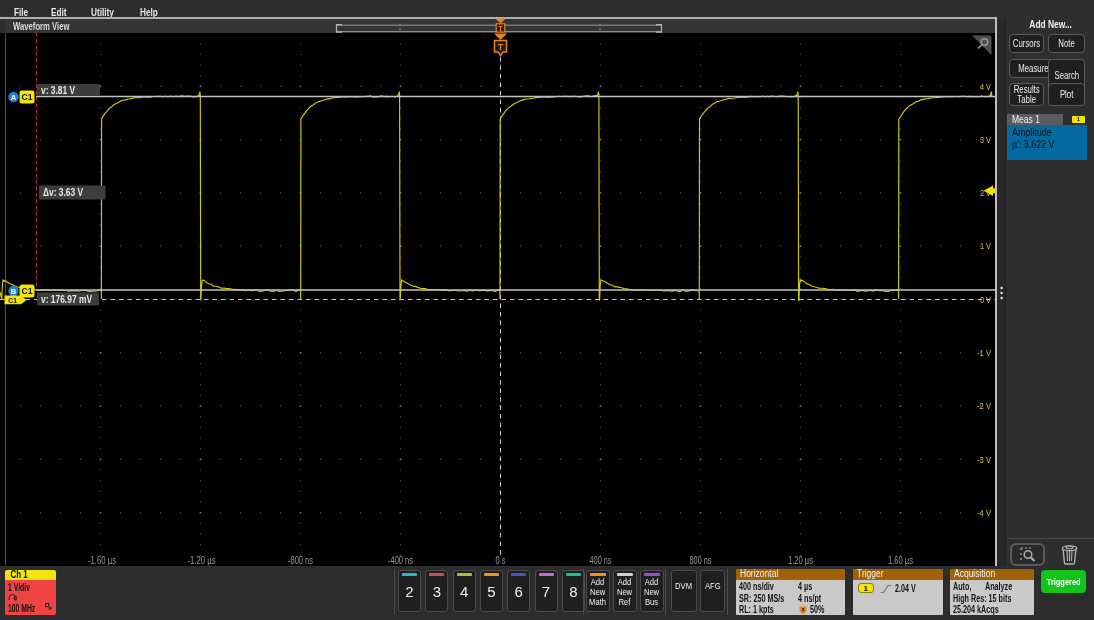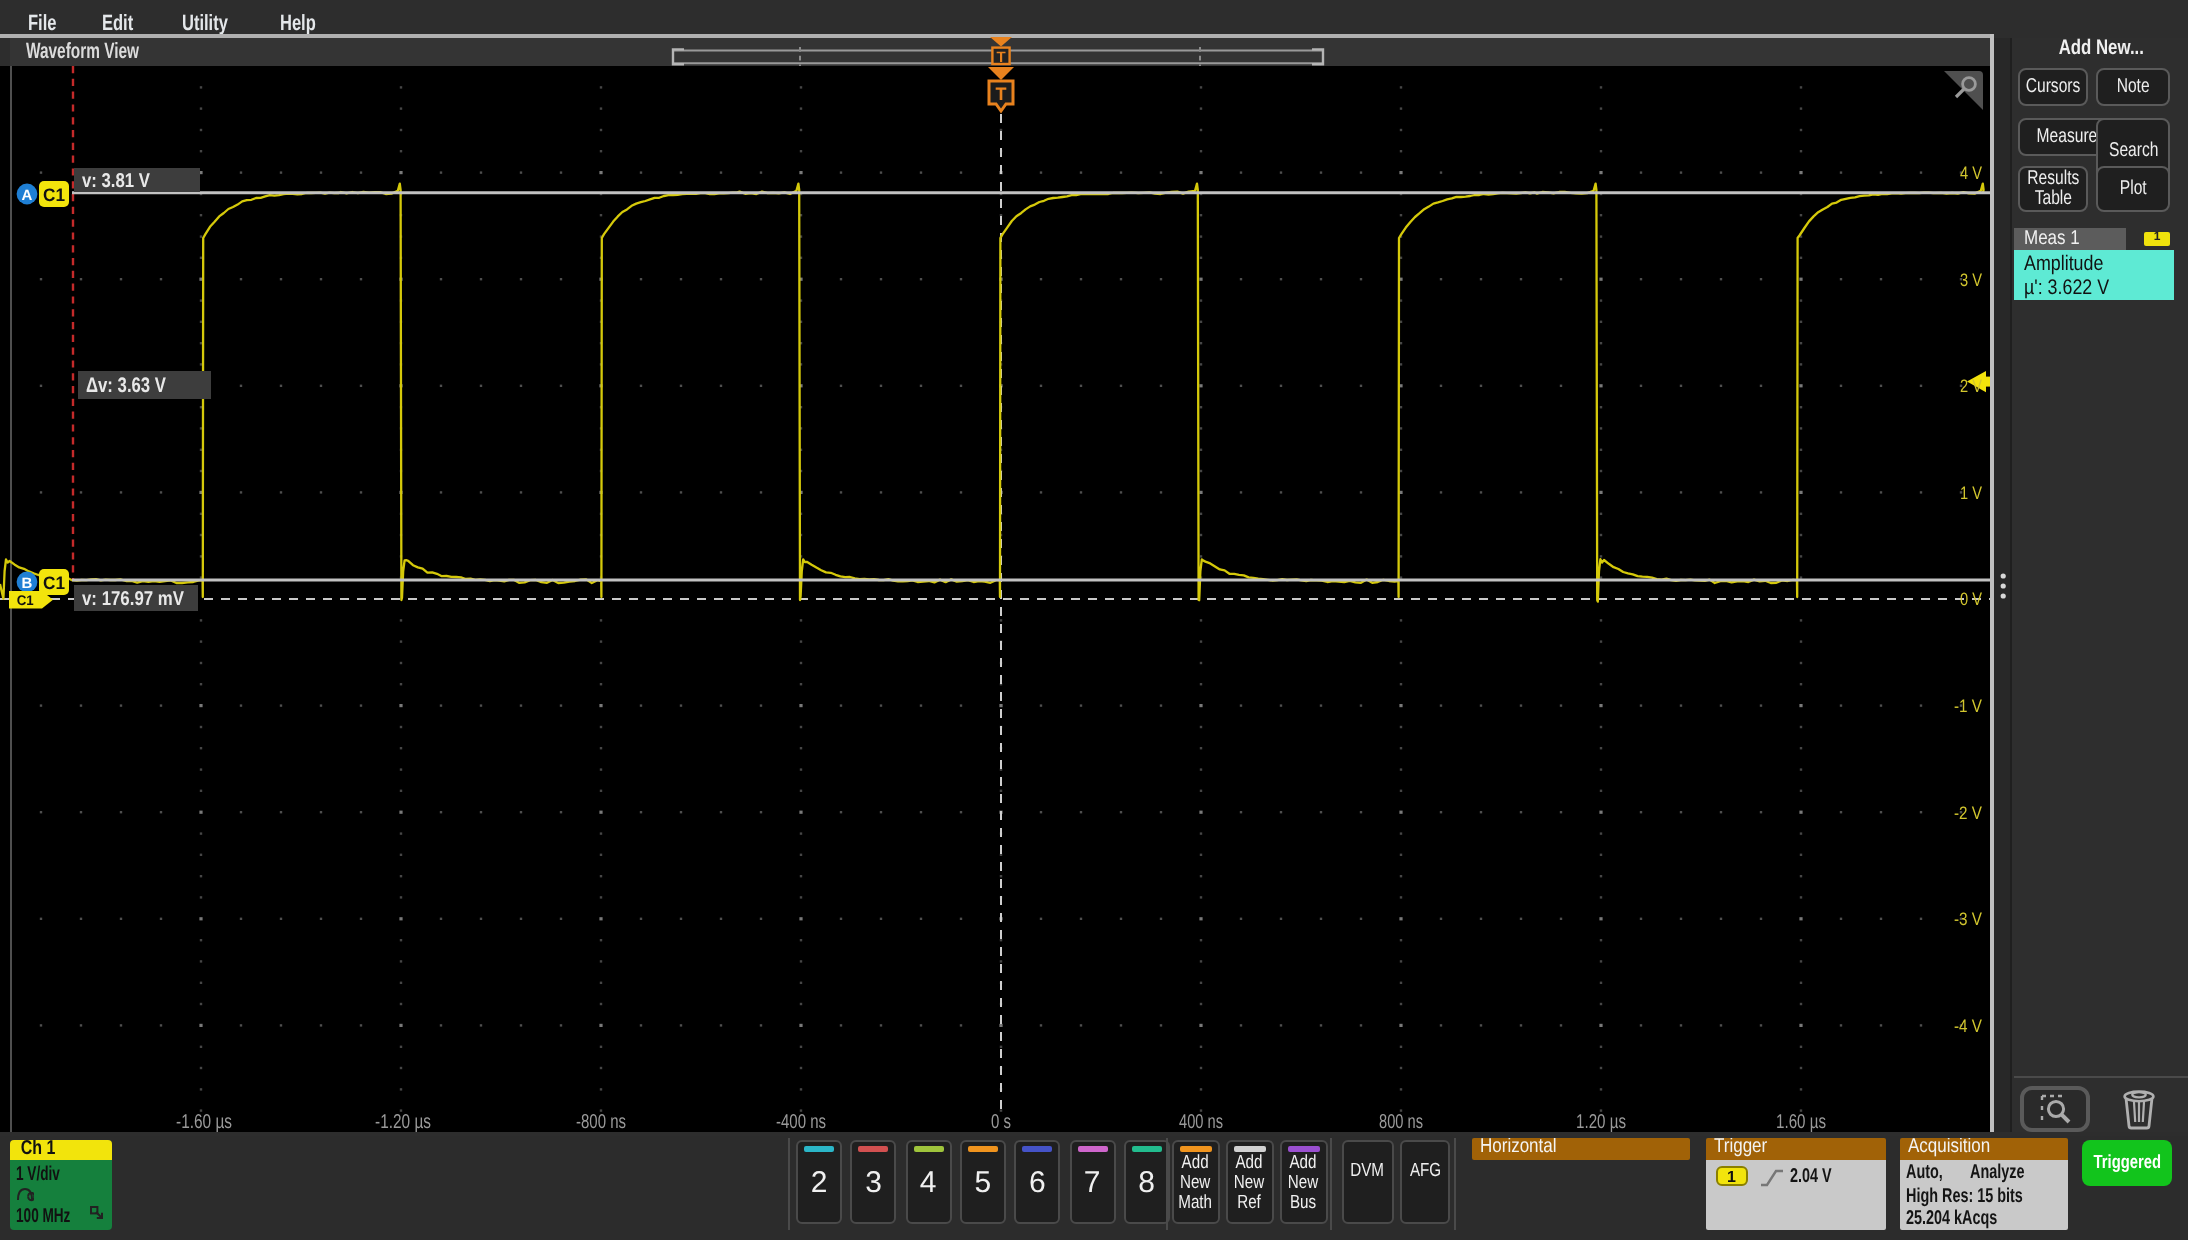--- a/index.html
+++ b/index.html
@@ -8,28 +8,28 @@
 .menu span{position:absolute;top:3px}
 .sep{left:0;top:17px;width:997px;height:2px;background:#b0b0b0}
 .wvbar{left:5px;top:19px;width:990px;height:14px;background:#343434;color:#dcdcdc;font-size:11px;font-weight:bold}
 .plot{left:0;top:33px;width:995px;height:533px;background:#000}
 .sidecol{left:997px;top:19px;width:97px;height:547px;background:#282828}
 .panel{left:1005px;top:19px;width:89px;height:547px;background:#2e2e2e;border-left:1.5px solid #1f1f1f}
 .addnew{left:1007px;top:18px;width:87px;text-align:center;color:#f0f0f0;font-size:10.5px;font-weight:bold}
 .btn{position:absolute;background:#1f1f1f;border:1px solid #5a5a5a;border-radius:4px;color:#eee;font-size:10px;display:flex;align-items:center;justify-content:center;text-align:center;line-height:10px}
 .btn b{font-weight:normal;display:inline-block;transform:scaleX(.78);transform-origin:50% 50%;white-space:nowrap}
 .meashdr{left:1007px;top:114px;width:56px;height:11px;background:#5c5c5c;color:#f0f0f0;font-size:10px}
-.measbody{left:1007px;top:125px;width:80px;height:25px;background:#5eead4;color:#111;font-size:10.5px;line-height:12px}
+.measbody{left:1007px;top:125px;width:80px;height:35px;background:#0369a1;color:#111;font-size:10.5px;line-height:12px}
 .measbody i,.meashdr i{font-style:normal;position:absolute;left:5px;transform:scaleX(.85);transform-origin:0 0;white-space:nowrap}
 .measbadge{left:1072px;top:116px;width:13px;height:7px;background:#f0e20c;border-radius:1px;font-size:6px;color:#222;text-align:center;line-height:7px;font-weight:bold}
 .divline{left:1007px;top:538px;width:87px;height:1px;background:#4a4a4a}
 .bottom{left:0;top:568.2px;width:1094px;height:51.8px;background:#2c2c2c}
 .chbox{position:absolute;left:5px;top:2px;width:51px;height:45px;border-radius:2px;overflow:hidden}
 .chbox .hd{background:#f2e40c;color:#111;font-size:10px;font-weight:bold;height:10px;line-height:10px}
-.chbox .bd{background:#15803d;color:#111;font-size:10px;height:35px;line-height:11.5px;position:relative}
+.chbox .bd{background:#ef4444;color:#111;font-size:10px;height:35px;line-height:11.5px;position:relative}
 .chbox i{font-style:normal;font-weight:bold;position:absolute;left:3px;transform:scaleX(.68);transform-origin:0 0;white-space:nowrap}
 .cbtn{position:absolute;top:2px;width:23px;height:42px;background:#1f1f1f;border:1px solid #4a4a4a;border-radius:3px;color:#f0f0f0;font-size:15px;text-align:center;line-height:42px}
 .strip{position:absolute;top:2px;left:3px;right:3px;height:2.5px;border-radius:1px}
 .addbtn{position:absolute;top:2px;width:24px;height:42px;background:#1f1f1f;border:1px solid #4a4a4a;border-radius:3px;color:#f0f0f0;font-size:9.5px;text-align:center;line-height:9.8px;padding-top:6px}
 .addbtn b{font-weight:normal;display:inline-block;transform:scaleX(.8);transform-origin:50% 50%}
 .vsep{position:absolute;top:1px;width:1px;height:46px;background:#4a4a4a}
 .infopanel{position:absolute;top:1px;border-radius:1px;overflow:hidden}
 .infopanel .ph{background:#a16207;color:#f4f4f4;font-size:10px;height:10.5px;line-height:10.5px;position:relative}
 .infopanel .ph i{font-style:normal;position:absolute;left:4px;transform:scaleX(.85);transform-origin:0 0;white-space:nowrap}
 .infopanel .pb{background:#c9c9c9;color:#141414;font-size:10px;position:relative}
@@ -953,20 +953,32 @@
  <div class="vsep" style="left:727px"></div>
  <div class="addbtn" style="left:586px"><span class="strip" style="background:#f0941e"></span><b>Add<br>New<br>Math</b></div>
  <div class="addbtn" style="left:613px"><span class="strip" style="background:#d0d0d0"></span><b>Add<br>New<br>Ref</b></div>
  <div class="addbtn" style="left:640px"><span class="strip" style="background:#9a4fd0"></span><b>Add<br>New<br>Bus</b></div>
  <div class="addbtn" style="left:671px;width:26px;line-height:30px;padding-top:0"><b>DVM</b></div>
  <div class="addbtn" style="left:700px;width:25px;line-height:30px;padding-top:0"><b>AFG</b></div>
  <div class="infopanel" style="left:736px;width:109px">
   <div class="ph">
         <i>Horizontal</i>
       </div>
+  <div class="pb" style="height:35.5px">
+   <i style="left:3px;top:1.5px">400 ns/div</i>
+        <i style="left:62px;top:1.5px">4 µs</i>
+   <i style="left:3px;top:13px">SR: 250 MS/s</i>
+        <i style="left:62px;top:13px">4 ns/pt</i>
+   <i style="left:3px;top:24.5px">RL: 1 kpts</i>
+   <svg width="8" height="9" viewBox="0 0 8 9" style="position:absolute;left:63px;top:26px">
+          <path d="M0.5 0.5 h7 v4.5 L4 8.5 L0.5 5 Z" fill="#e8821e"></path>
+          <rect x="3.3" y="2" width="1.6" height="3" fill="#222"></rect>
+        </svg>
+   <i style="left:74px;top:24.5px">50%</i>
+  </div>
  </div>
  <div class="infopanel" style="left:852.5px;width:90.5px">
   <div class="ph">
         <i>Trigger</i>
       </div>
   <div class="pb" style="height:35.5px">
    <span style="position:absolute;left:5px;top:3px;width:16.5px;height:10.5px;background:#f2e40c;border:1.2px solid #8a7f00;border-radius:3px;color:#111;font-size:8px;text-align:center;line-height:9px;font-weight:bold">1</span>
    <svg width="12" height="10" viewBox="0 0 12 10" style="position:absolute;left:27px;top:4px">
           <path d="M0.5 8.5 h3 l4.5 -7 h3.5" stroke="#777" stroke-width="1.2" fill="none"></path>
         </svg>

